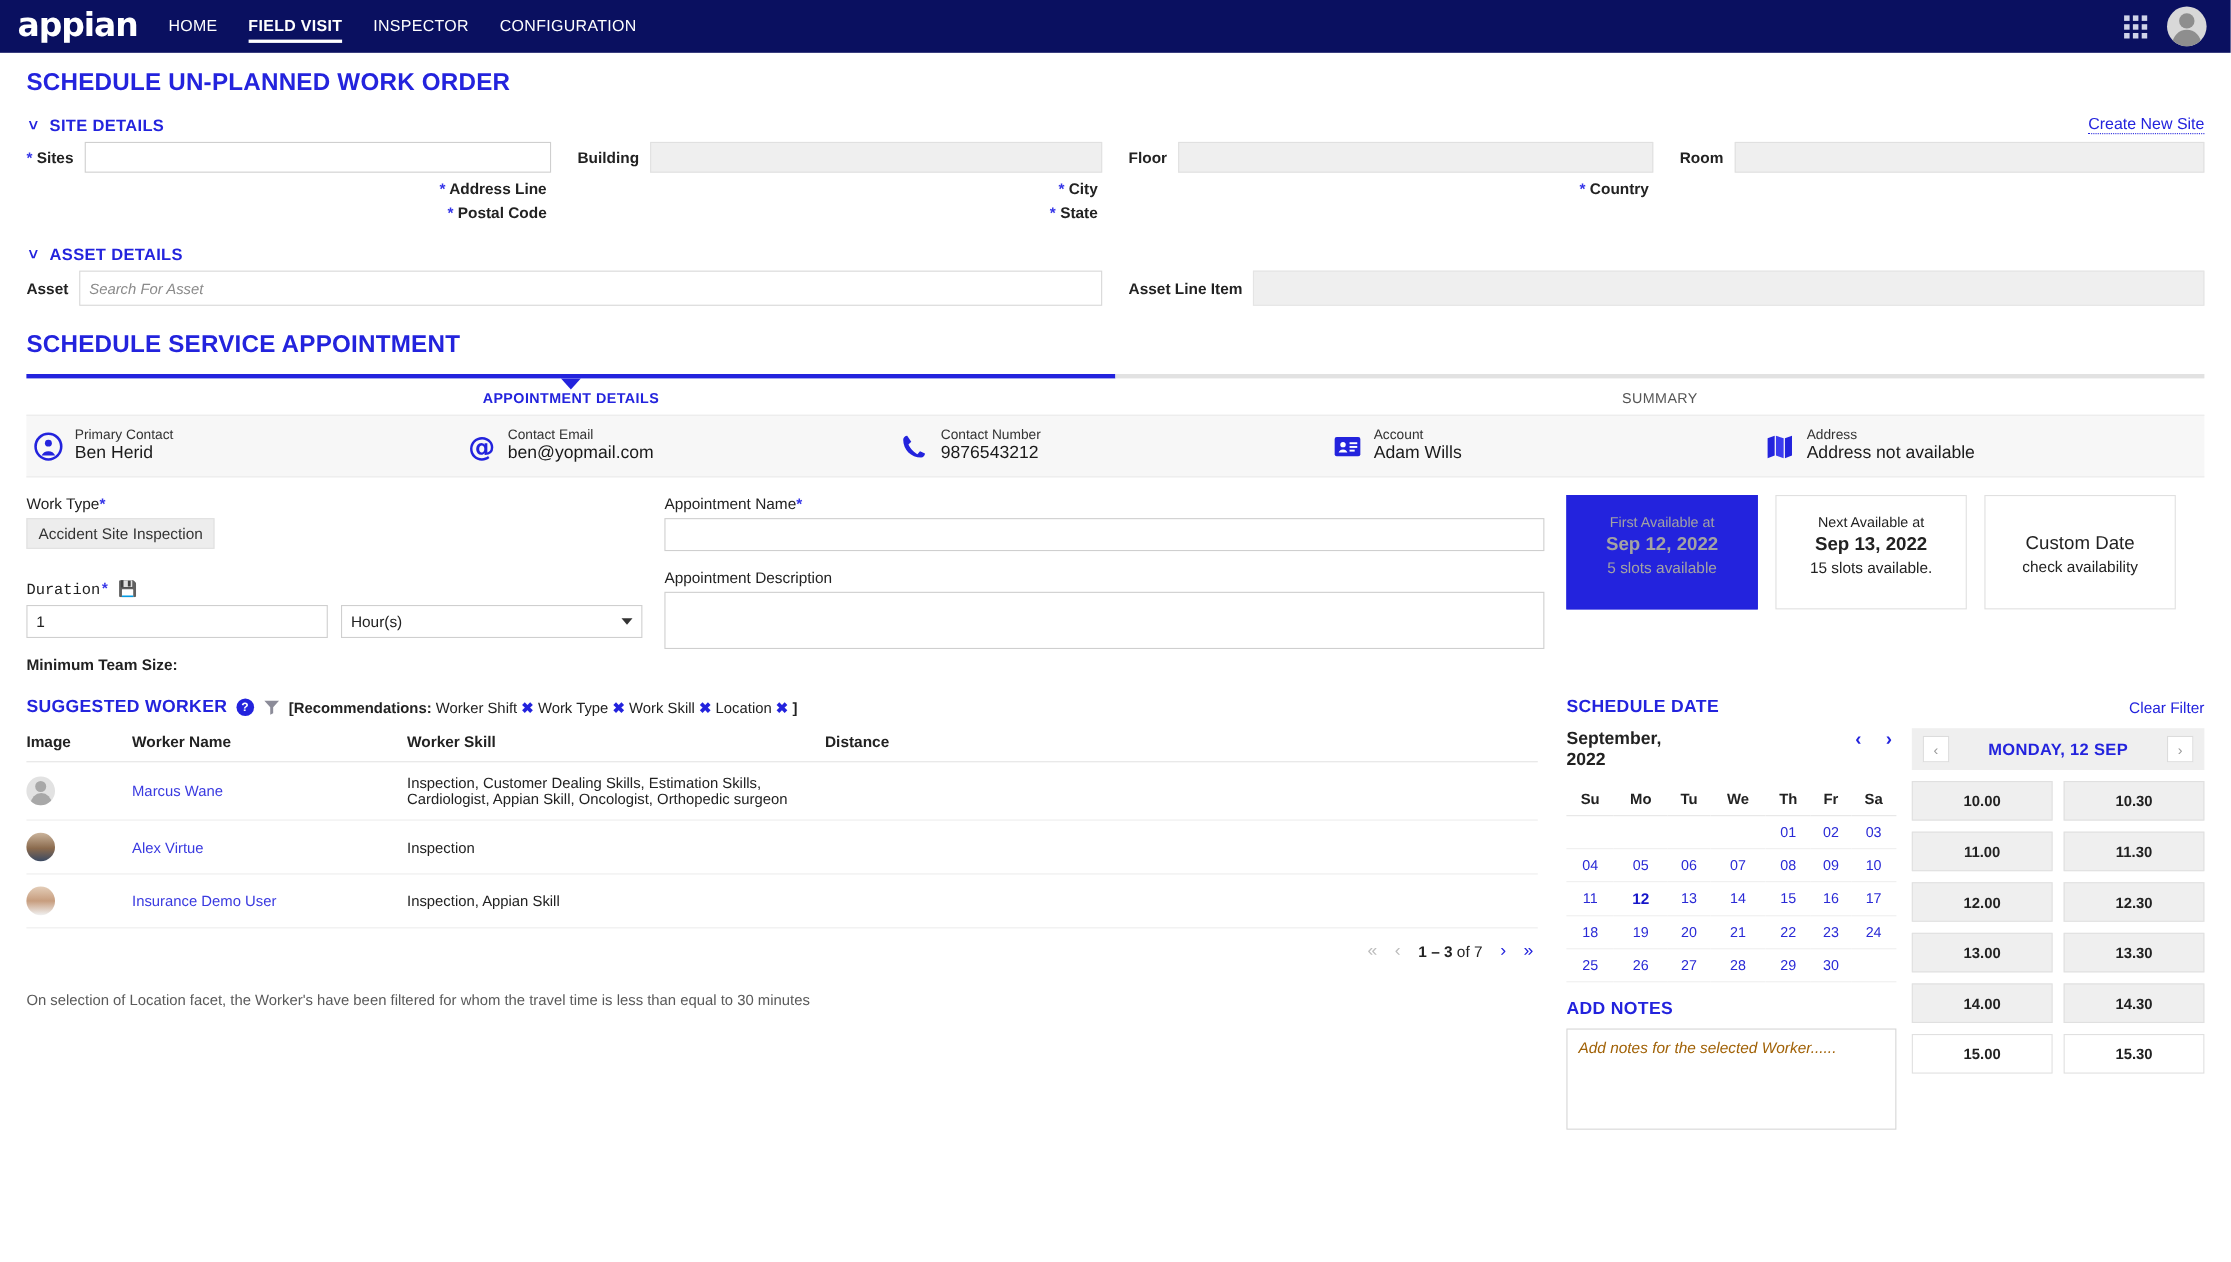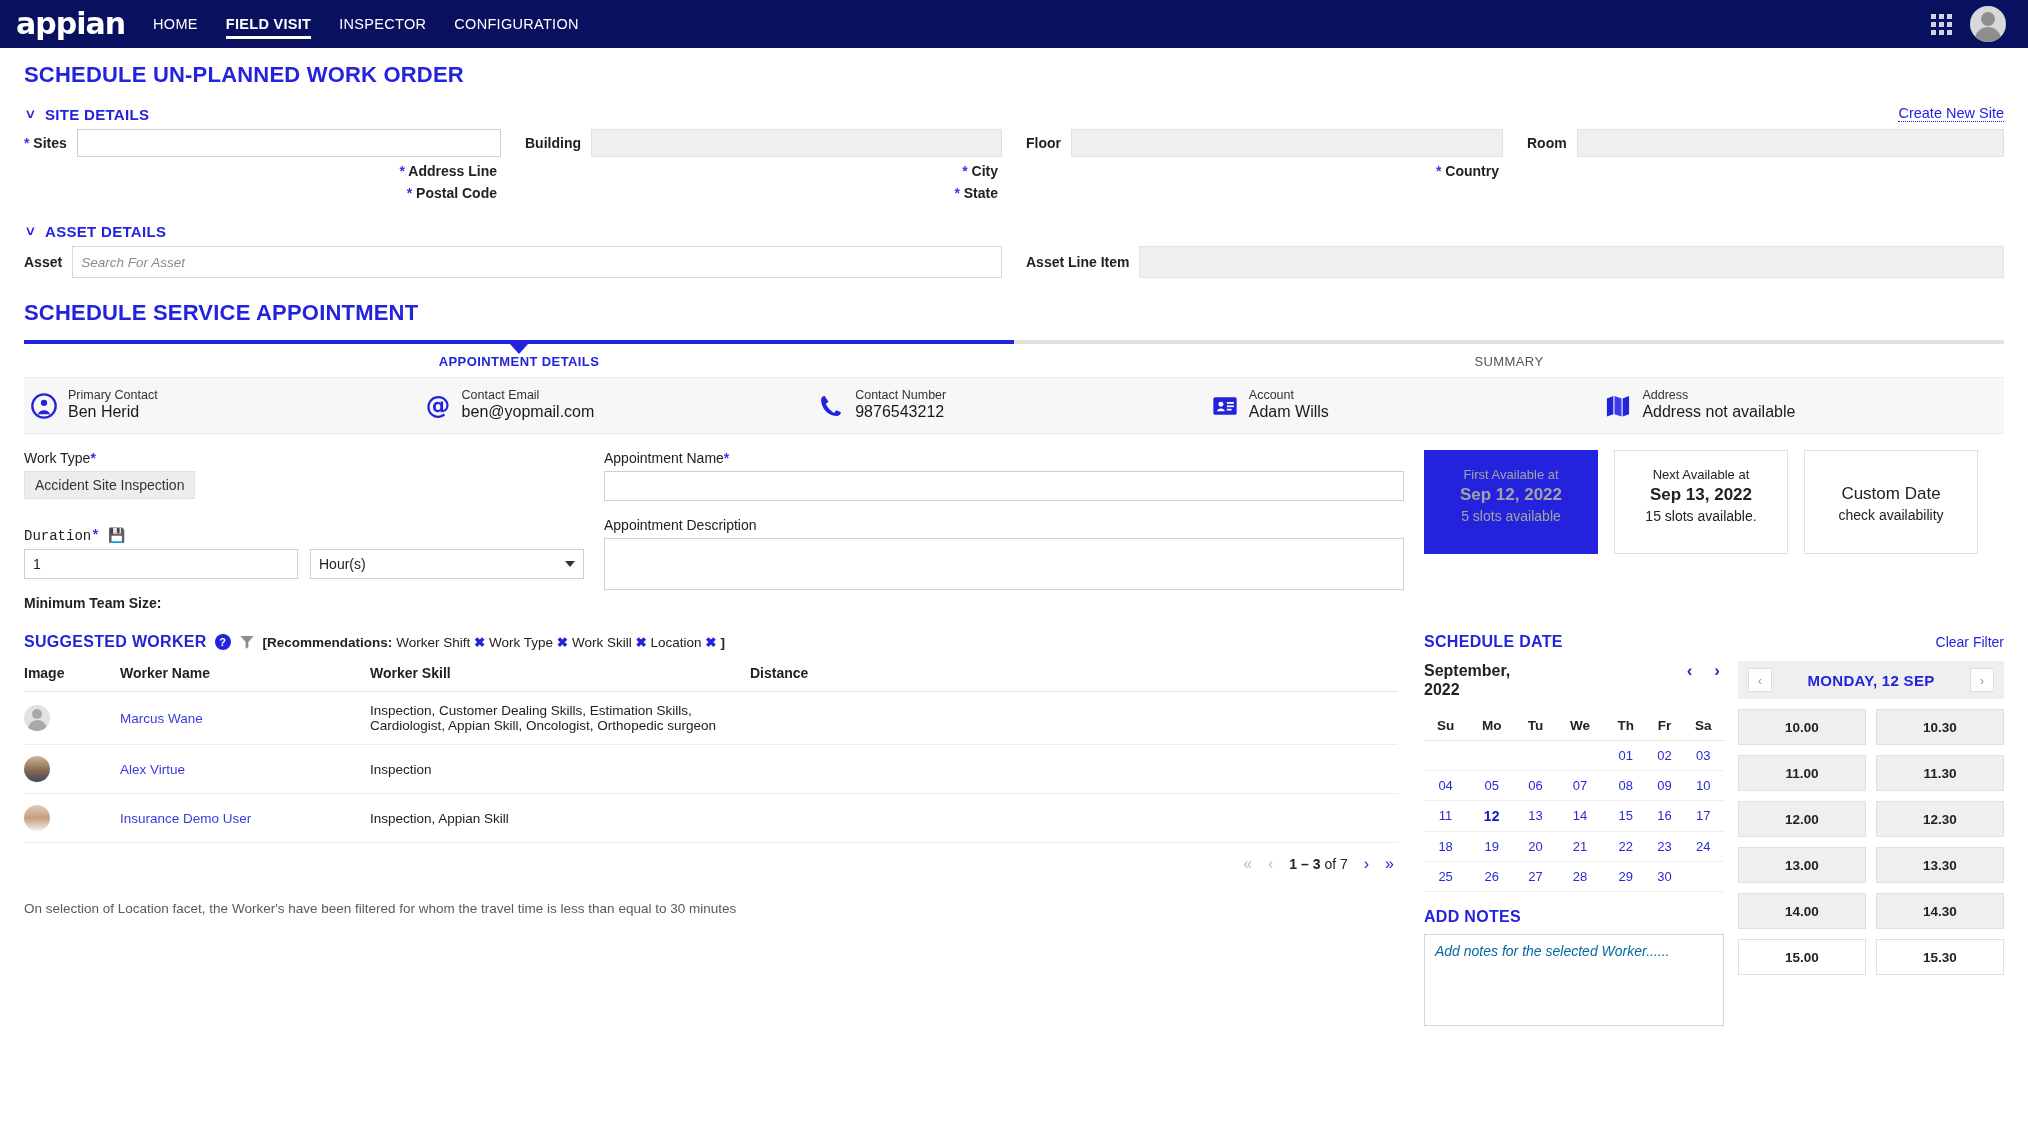--- a/index.html
+++ b/index.html
@@ -170,21 +170,21 @@
   .slot-head .d { color:#2323dd; font-weight:700; font-size:15px; letter-spacing:.3px;}
   .sh-btn { width:24px;height:24px;border:1px solid #dcdcdc;background:#fff;color:#9a9a9a;
             display:flex;align-items:center;justify-content:center;font-size:13px;cursor:pointer;}
   .slots { display:grid; grid-template-columns:1fr 1fr; gap:10px; margin-top:10px; }
   .slot { height:36px; border:1px solid #e0e0e0; background:#efefef; display:flex; align-items:center;
           justify-content:center; font-weight:700; font-size:13.5px; cursor:pointer; }
   .slot.open { background:#fff; }
 
   .notes-title { color:#2323dd; font-weight:700; font-size:16px; letter-spacing:.3px; margin-top:16px;}
   .notes-box { border:1px solid #d6d6d6; height:92px; margin-top:8px; padding:8px 10px;
-               color:#0369a1; font-style:italic; font-size:14px; }
+               color:#a16207; font-style:italic; font-size:14px; }
 </style>
 </head>
 <body>
 
 <div class="topnav">
   <div class="logo">appian</div>
   <div class="navitems">
     <div class="navitem">HOME</div>
     <div class="navitem active">FIELD VISIT</div>
     <div class="navitem">INSPECTOR</div>

